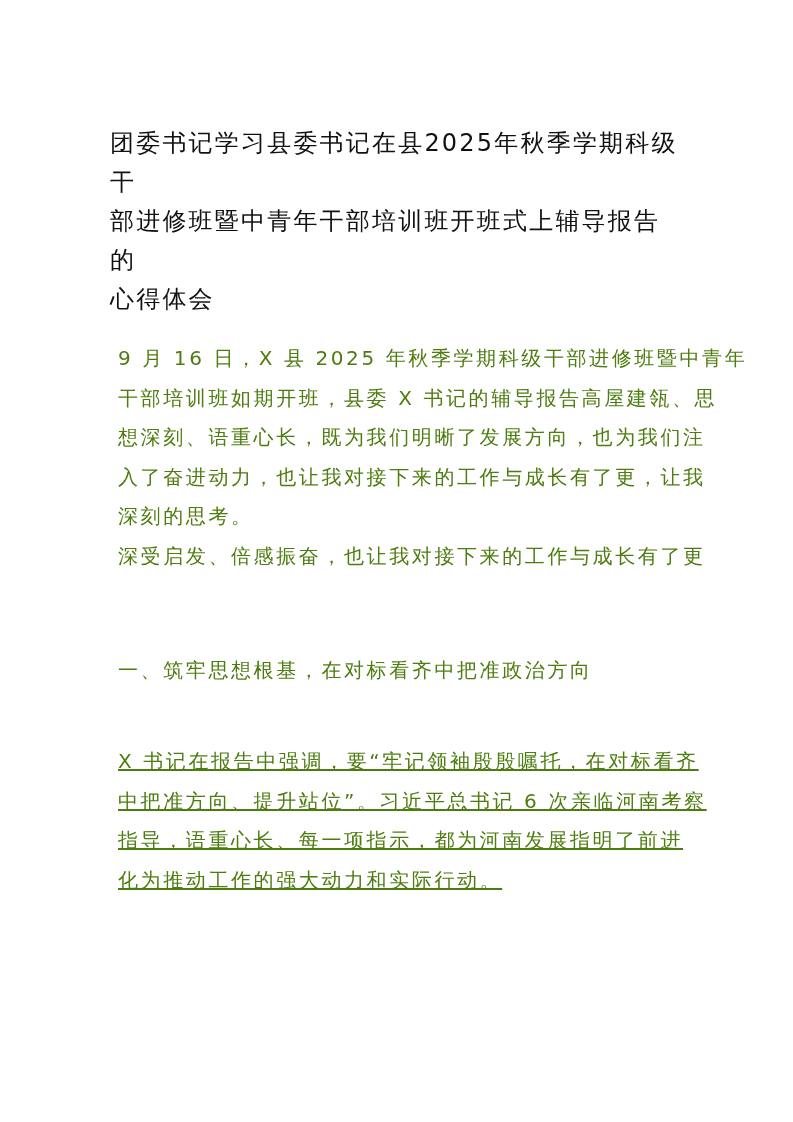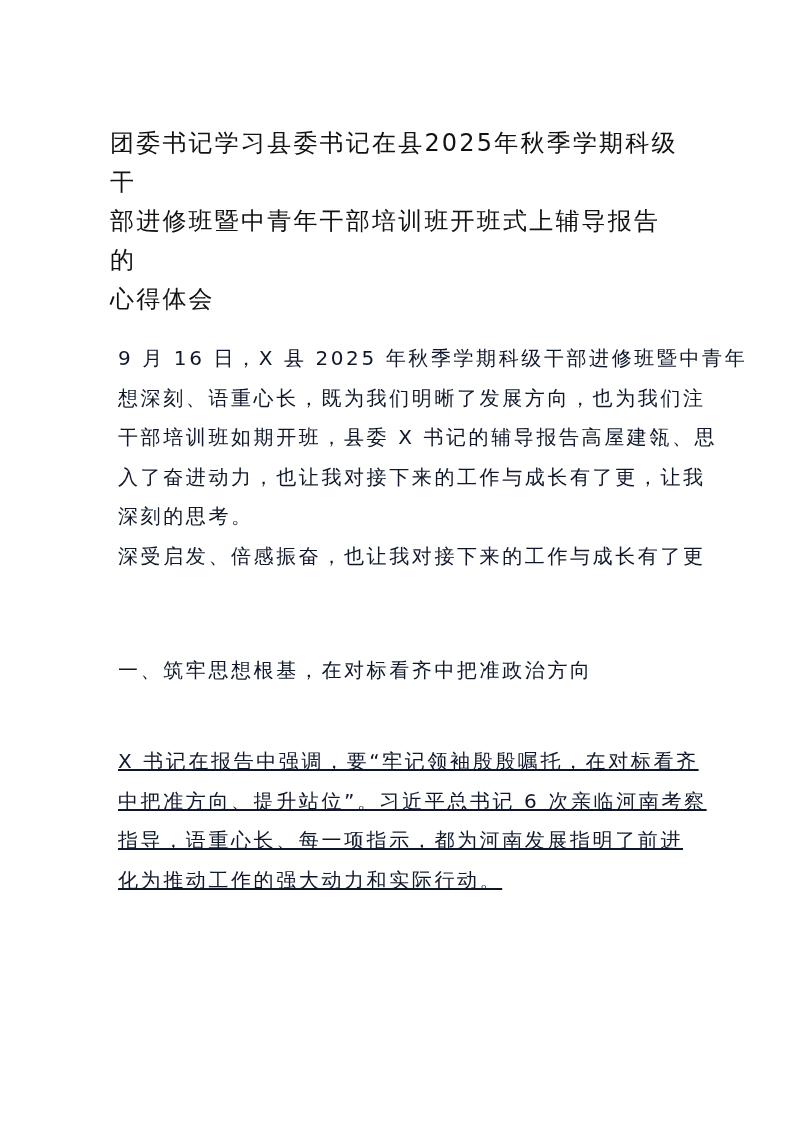--- a/index.html
+++ b/index.html
@@ -39,21 +39,21 @@
       display: block;
     }
     .para {
       position: absolute;
       left: 118px;
       width: 560px;
       font-size: 20px;
       line-height: 39.6px;
       letter-spacing: 2.6px;
       margin: 0;
-      color: #0f172a;
+      color: #4d7c0f;
       text-align: justify;
     }
     .para .line {
       display: block;
       white-space: nowrap;
     }
     .p1 { top: 339px; }
     .h1 { top: 651px; }
     .p2 { top: 742px; text-decoration: underline; }
   </style>
@@ -63,22 +63,22 @@
 <div class="page">
 
   <h1 class="title">
     <span class="line">团委书记学习县委书记在县2025年秋季学期科级干</span>
     <span class="line">部进修班暨中青年干部培训班开班式上辅导报告的</span>
     <span class="line">心得体会</span>
   </h1>
 
   <p class="para p1">
     <span class="line">9 月 16 日，X 县 2025 年秋季学期科级干部进修班暨中青年</span>
+    <span class="line">干部培训班如期开班，县委 X 书记的辅导报告高屋建瓴、思</span>
     <span class="line">想深刻、语重心长，既为我们明晰了发展方向，也为我们注</span>
-    <span class="line">干部培训班如期开班，县委 X 书记的辅导报告高屋建瓴、思</span>
     <span class="line">入了奋进动力，也让我对接下来的工作与成长有了更，让我</span>
     <span class="line">深刻的思考。</span>
     <span class="line">深受启发、倍感振奋，也让我对接下来的工作与成长有了更</span>
   </p>
 
   <p class="para h1">
     <span class="line">一、筑牢思想根基，在对标看齐中把准政治方向</span>
   </p>
 
   <p class="para p2">

